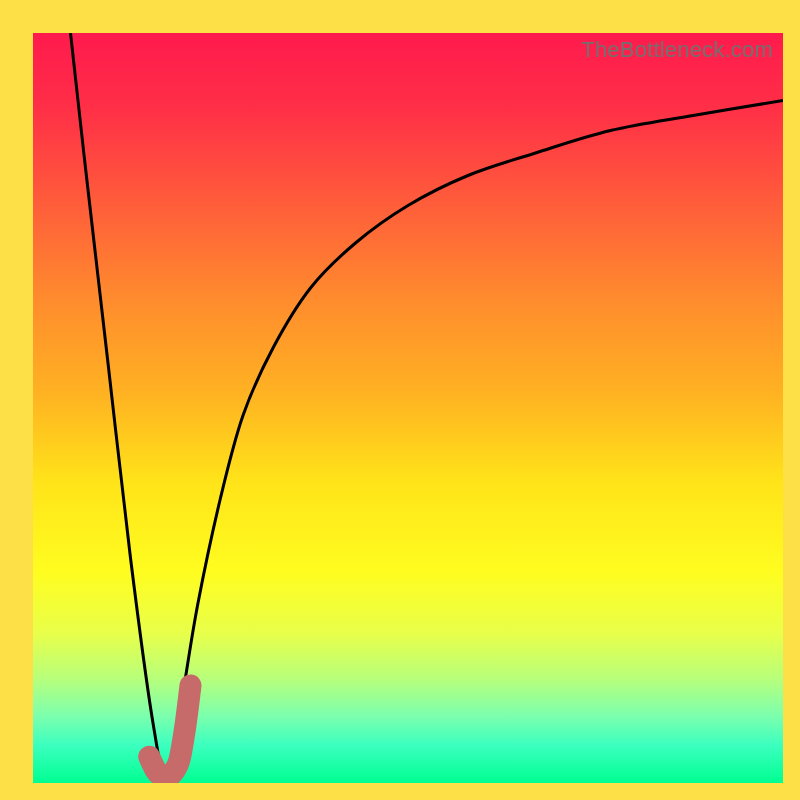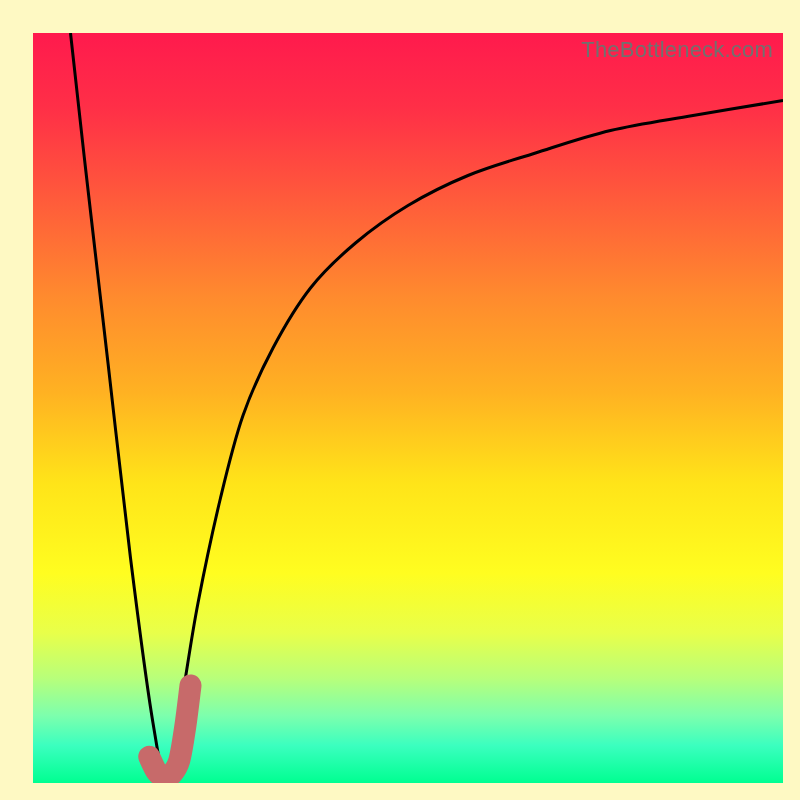--- a/index.html
+++ b/index.html
@@ -1,16 +1,16 @@
 <!DOCTYPE html>
 <html><head>
 <meta charset="utf-8">
 <style>
   html,body{margin:0;padding:0;width:800px;height:800px;overflow:hidden;background:#000;font-family:Arial,Helvetica,sans-serif}
-  .frame{position:absolute;left:0;top:0;width:800px;height:800px;background:#fef9c3}
+  .frame{position:absolute;left:0;top:0;width:800px;height:800px;background:#fde047}
   .plot{position:absolute;left:33px;top:33px;width:750px;height:750px;overflow:hidden}
   .gradient{position:absolute;inset:0;background:linear-gradient(to bottom,
     #ff1a4d 0%,
     #ff2f47 10%,
     #ff5a3b 22%,
     #ff8a2e 35%,
     #ffb222 48%,
     #ffe419 60%,
     #fffd20 72%,
     #e8ff4a 80%,

